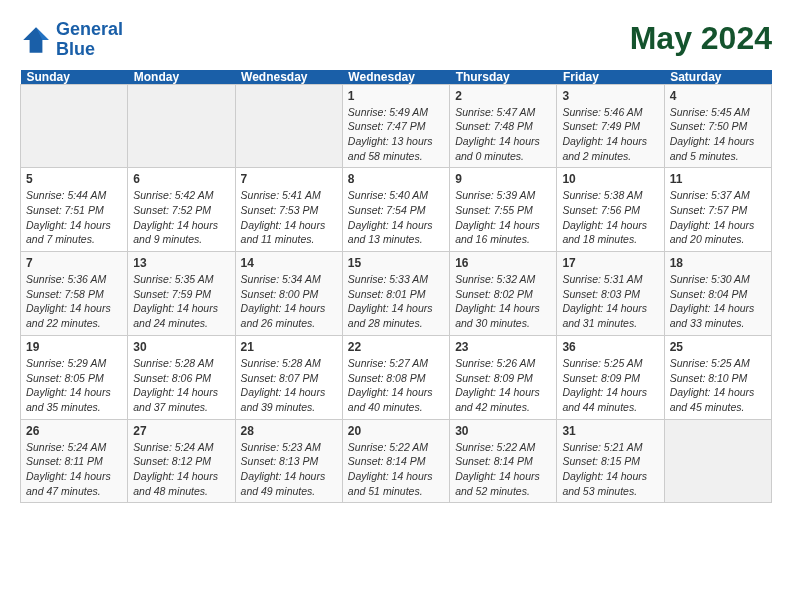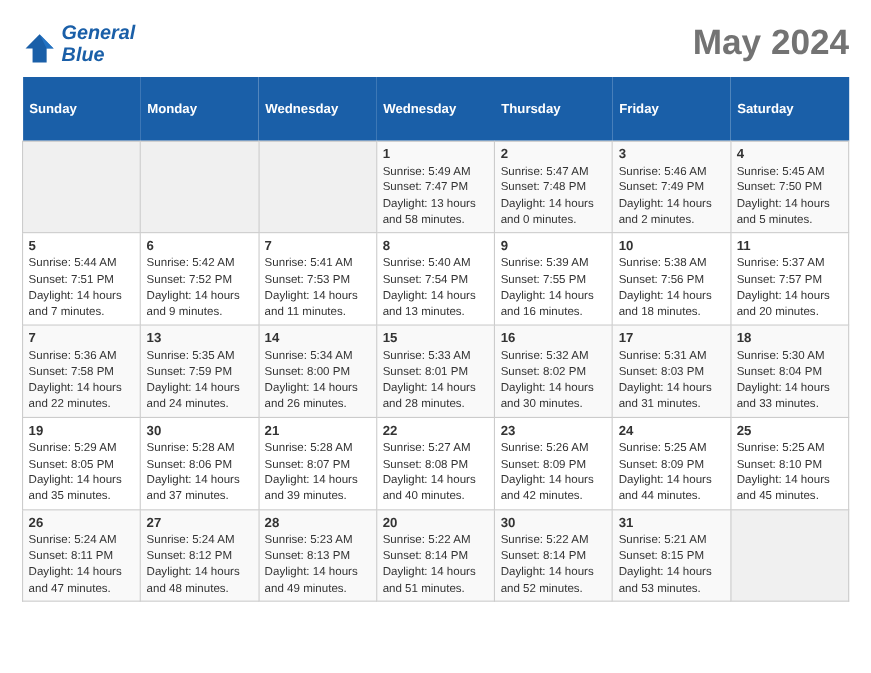--- a/index.html
+++ b/index.html
@@ -11,59 +11,58 @@
       padding: 20px;
     }
     .header {
       display: flex;
       justify-content: space-between;
       align-items: flex-start;
       margin-bottom: 10px;
     }
     .logo {
       display: flex;
-      align-items: flex-end;
+      align-items: center;
       gap: 4px;
-      font-style: italic;
     }
     .logo-text {
       font-size: 18px;
       font-weight: bold;
       color: #333;
       line-height: 1.1;
     }
     .logo-text span {
       color: #1a5fa8;
     }
     .logo-icon {
       width: 32px;
       height: 32px;
     }
     .title-block {
       text-align: right;
     }
     .title-block h1 {
       font-size: 32px;
       font-weight: bold;
-      color: #737373;
+      color: #14532d;
     }
     .title-block h2 {
       font-size: 16px;
       color: #555;
       font-weight: normal;
     }
     table {
       width: 100%;
       border-collapse: collapse;
       font-size: 11px;
     }
     thead th {
       background: #1a5fa8;
       color: #fff;
-      padding: 22px 6px;
+      padding: 0 6px;
       text-align: left;
       font-size: 12px;
       font-weight: bold;
     }
     tbody td {
       border: 1px solid #ccc;
       vertical-align: top;
       padding: 4px 5px;
       width: calc(100% / 7);
       min-height: 80px;
@@ -79,20 +78,21 @@
       font-weight: bold;
       font-size: 12px;
       display: block;
       margin-bottom: 2px;
       color: #333;
     }
     .day-info {
       color: #333;
       font-size: 10.5px;
       line-height: 1.4;
+      font-style: italic;
     }
     .empty-cell {
       background: #f0f0f0 !important;
     }
   </style>
 </head>
 <body>
 
 <div class="header">
   <div class="logo">
@@ -218,21 +218,21 @@
         </td>
         <td>
           <span class="day-num">22</span>
           <div class="day-info">Sunrise: 5:27 AM<br>Sunset: 8:08 PM<br>Daylight: 14 hours<br>and 40 minutes.</div>
         </td>
         <td>
           <span class="day-num">23</span>
           <div class="day-info">Sunrise: 5:26 AM<br>Sunset: 8:09 PM<br>Daylight: 14 hours<br>and 42 minutes.</div>
         </td>
         <td>
-          <span class="day-num">24</span>
+          <span class="day-num">36</span>
           <div class="day-info">Sunrise: 5:25 AM<br>Sunset: 8:09 PM<br>Daylight: 14 hours<br>and 44 minutes.</div>
         </td>
         <td>
           <span class="day-num">25</span>
           <div class="day-info">Sunrise: 5:25 AM<br>Sunset: 8:10 PM<br>Daylight: 14 hours<br>and 45 minutes.</div>
         </td>
       </tr>
       <tr>
         <td>
           <span class="day-num">26</span>

